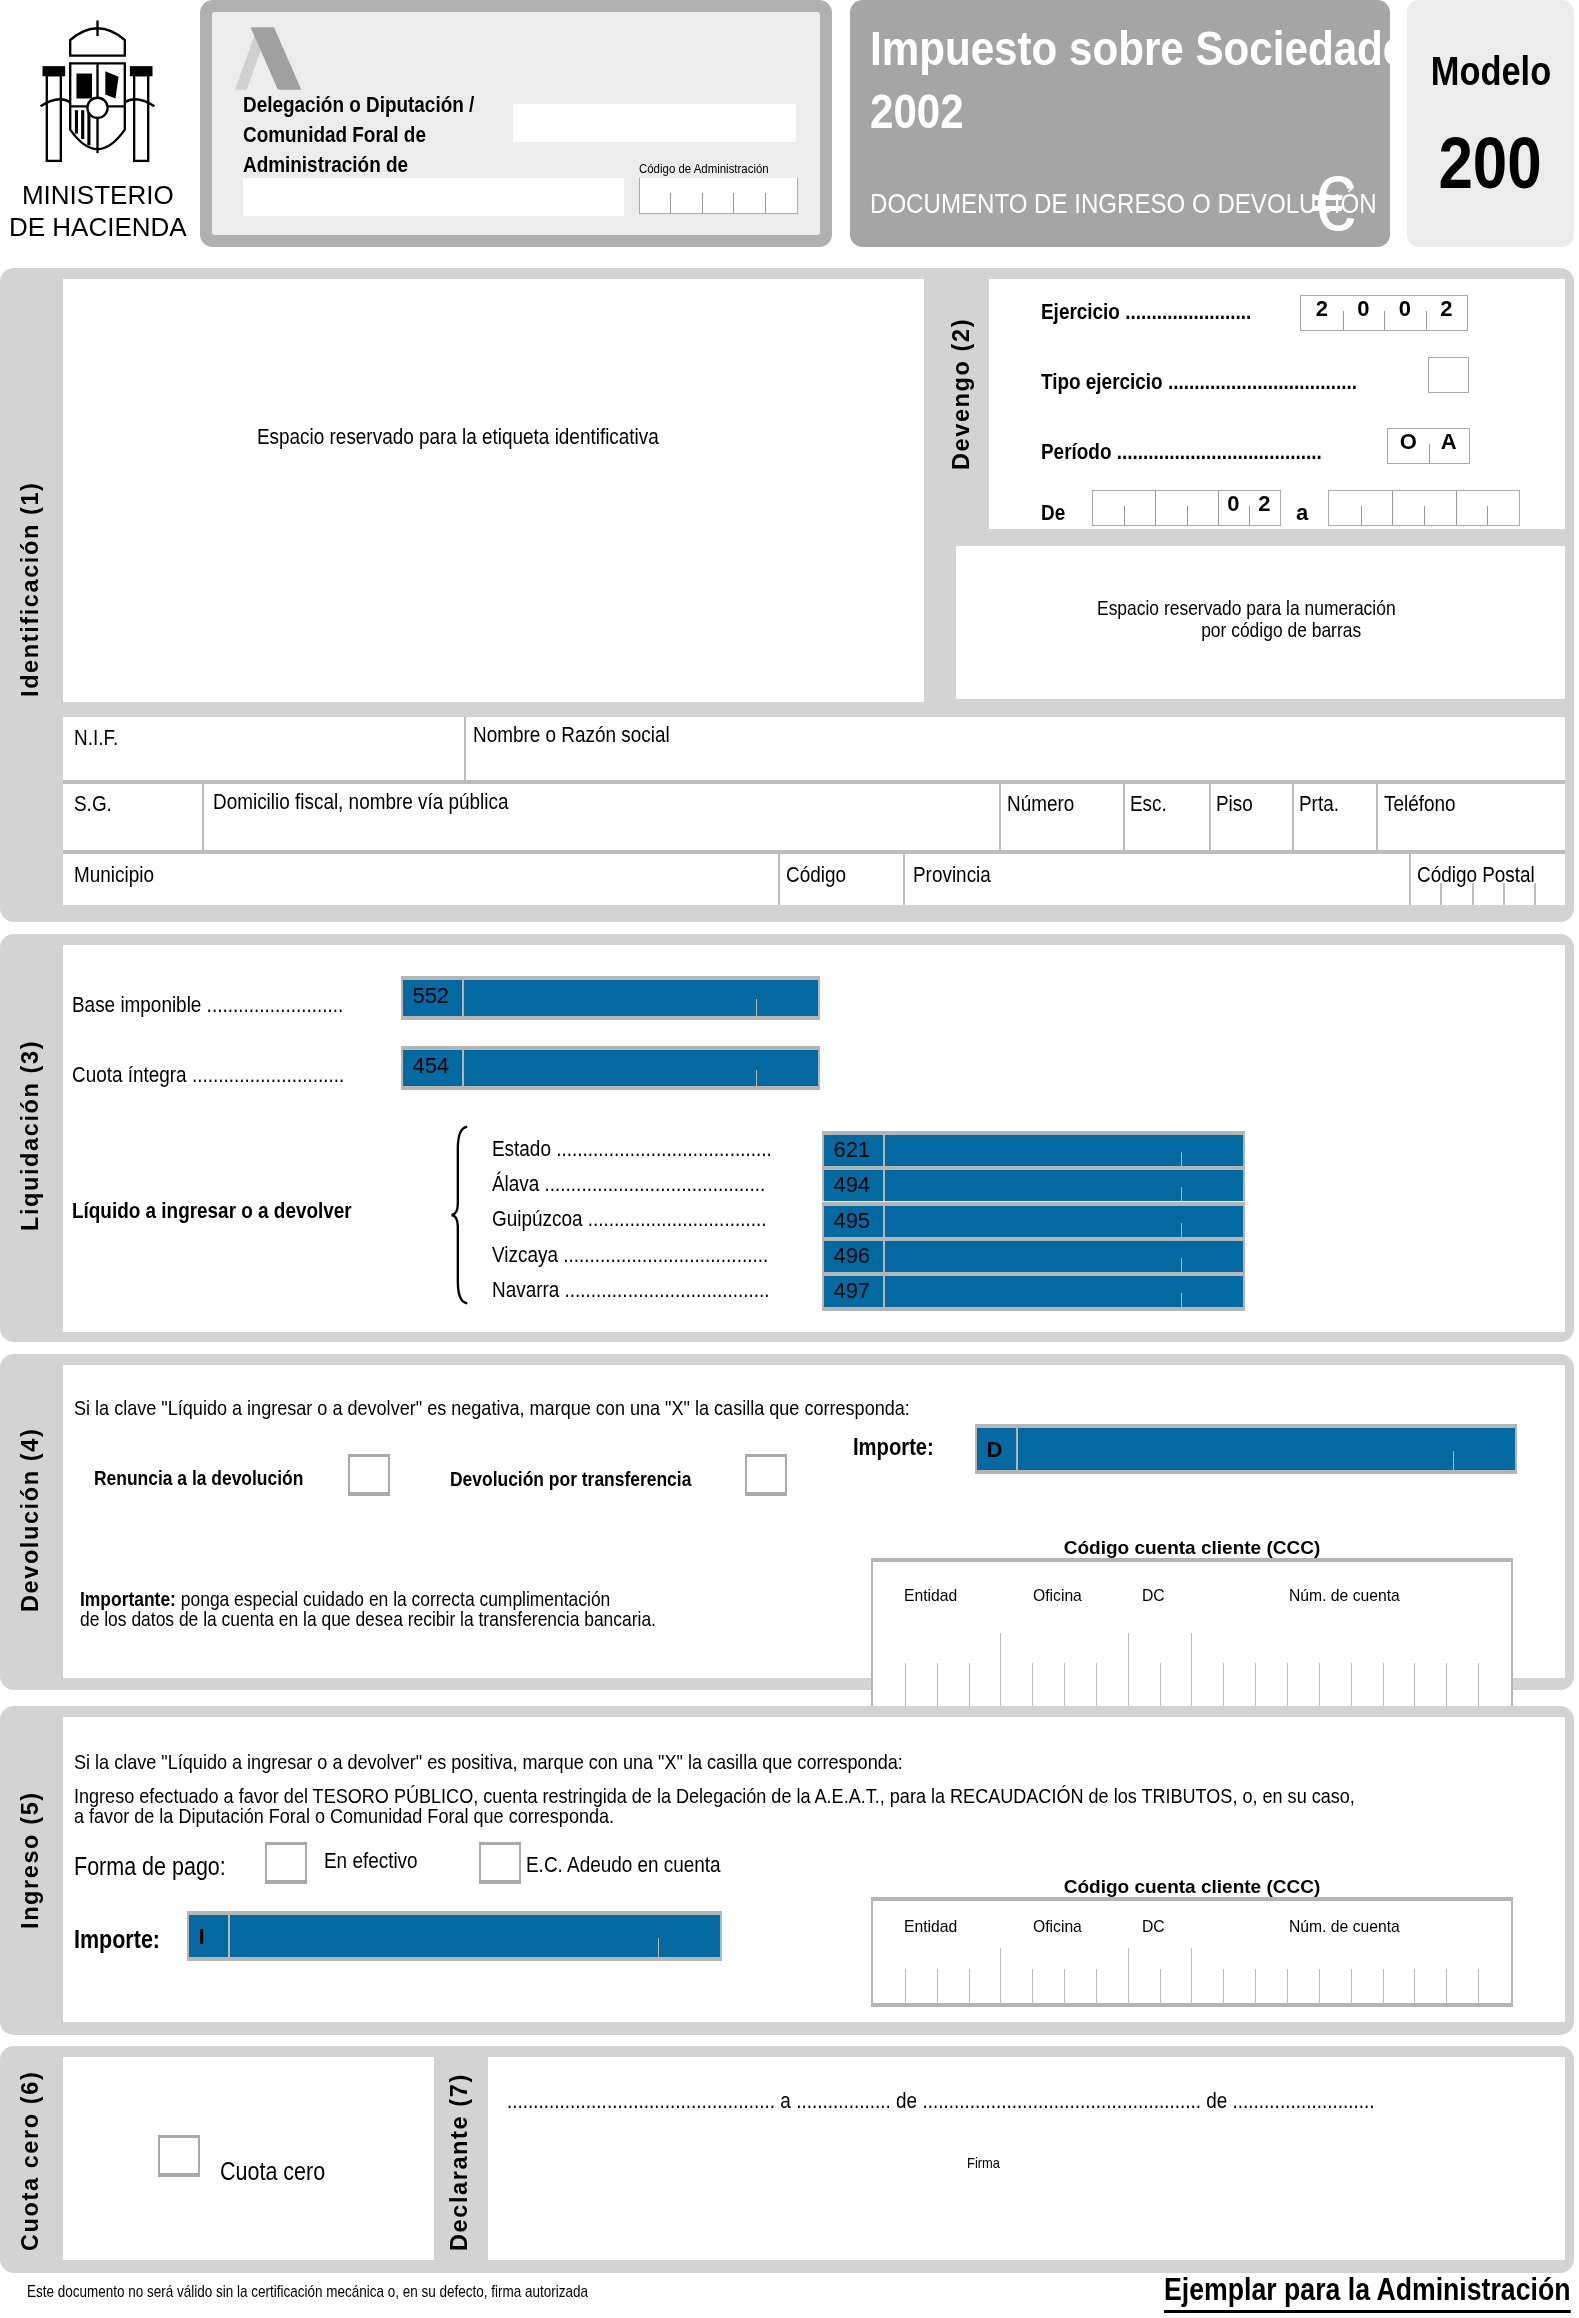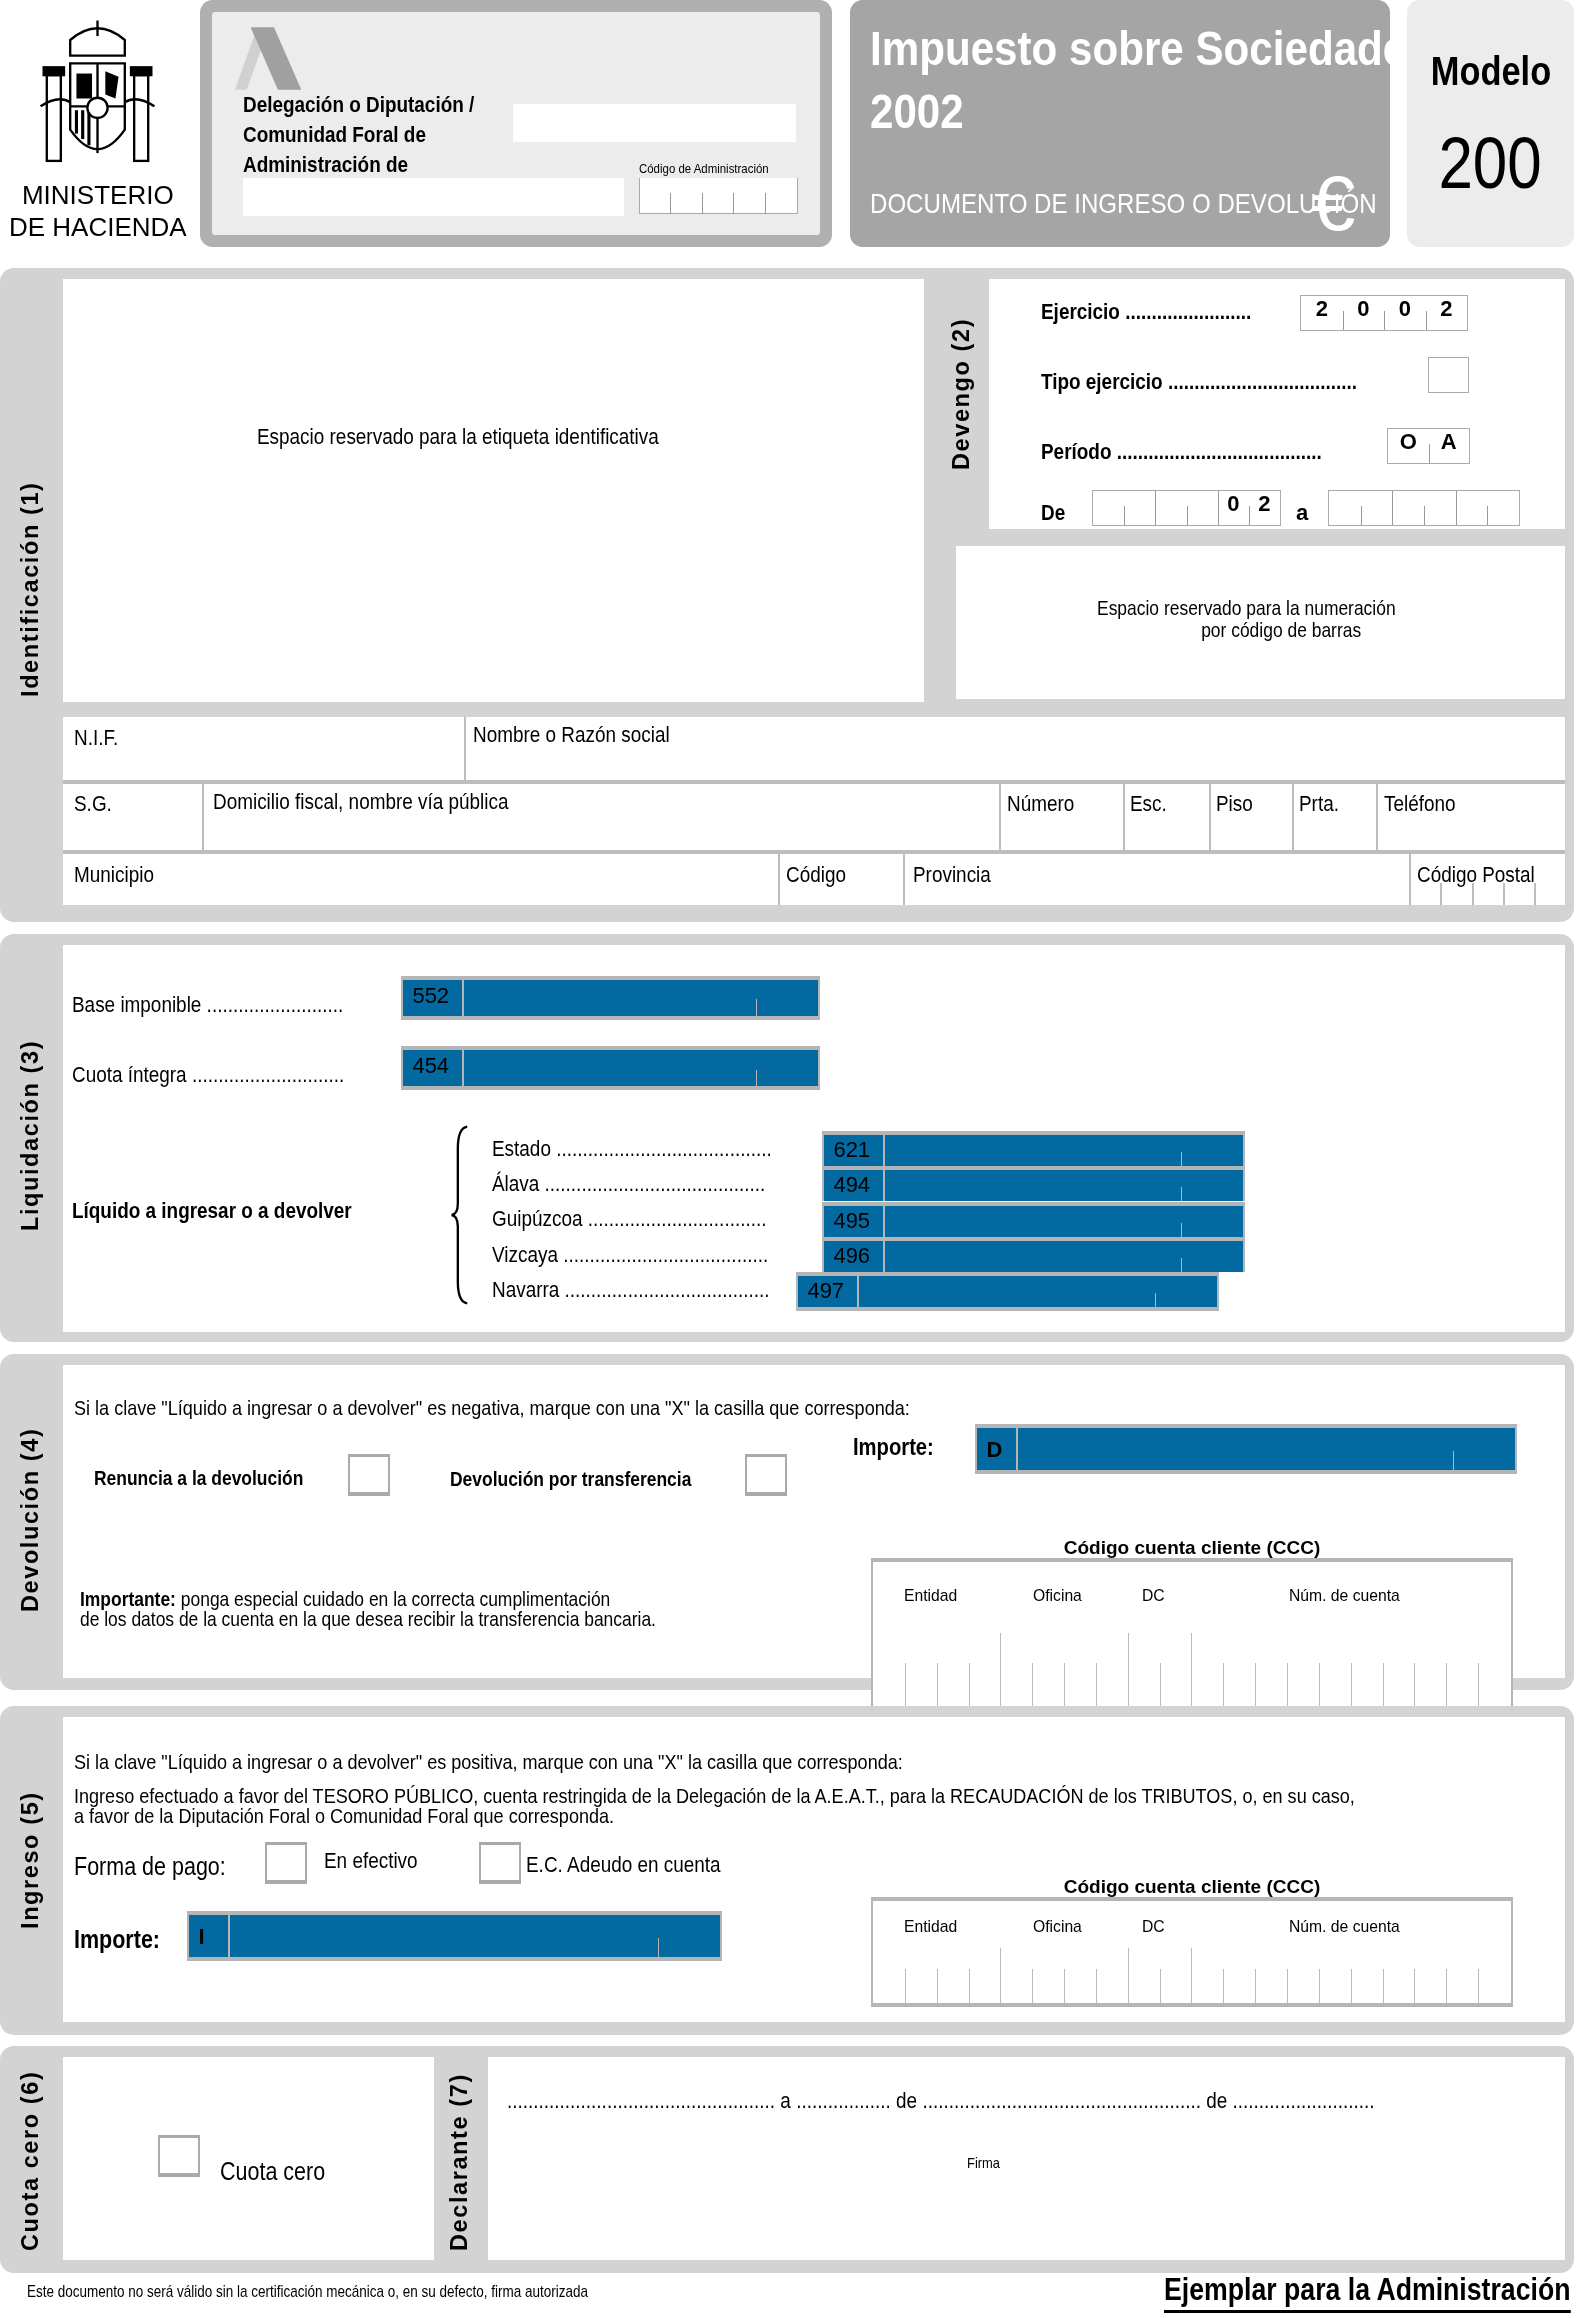--- a/index.html
+++ b/index.html
@@ -23,21 +23,21 @@
   .cod-box { position: absolute; left: 427px; top: 166px; width: 159px; height: 36px; border: 1.6px solid #aaa; border-top: none; background: #fff; display: flex; }
   .cod-box span { flex: 1; border-left: 0.8px solid #999; height: 20.3px; margin-top: 15.7px; }
   .cod-box span:first-child { border-left: none; }
 
   .title-box { left: 850px; top: 0; width: 540px; height: 247px; background: #a5a5a5; border-radius: 12.5px; color: #fff; }
   .title-box .t1 { position: absolute; left: 20.3px; top: 17px; font-size: 49px; font-weight: bold; line-height: 63px; }
   .title-box .t2 { position: absolute; left: 20.3px; top: 188px; font-size: 28px; }
   .title-box .euro { position: absolute; left: 462px; top: 164px; font-size: 78px; line-height: 78px; font-weight: normal; }
   .modelo-box { left: 1407px; top: 0; width: 167px; height: 247px; background: #ececec; border-radius: 12.5px; text-align: center; }
   .modelo-box .m1 { margin-top: 49px; font-size: 40px; font-weight: bold; }
-  .modelo-box .m2 { margin-top: 28px; font-size: 72px; font-weight: normal; }
+  .modelo-box .m2 { margin-top: 28px; font-size: 72px; font-weight: bold; }
 
   
   .section { position: absolute; left: 0; width: 1574px; background: #d3d3d3; border-radius: 14px; }
   .vlabel { position: absolute; font-size: 23.5px; font-weight: bold; letter-spacing: 1.6px; white-space: nowrap;
             transform: rotate(-90deg); transform-origin: left top; }
   .panel { position: absolute; background: #fff; }
   .lbl { position: absolute; font-size: 22px; white-space: nowrap; }
   .bold { font-weight: bold; }
   .line-h { position: absolute; height: 3.9px; background: #bdbdbd; }
   .line-v { position: absolute; width: 1.6px; background: #bdbdbd; }
@@ -260,21 +260,21 @@
           </div>
         </div>
         <div class="lbl narrow" style="left: 429px; top: 297px;">Vizcaya .......................................</div>
         <div class="amount" style="left: 759px; top: 292px; width: 423px; height: 35px; border-bottom-width: 0px;">
           <div class="code" style="padding-top:1.6px">496</div>
           <div class="val">
             <span class="tick"></span>
           </div>
         </div>
         <div class="lbl narrow" style="left: 429px; top: 332px;">Navarra .......................................</div>
-        <div class="amount" style="left: 733px; top: 327px; width: 423px; height: 39px; border-bottom-width: 4.7px;">
+        <div class="amount" style="left: 759px; top: 327px; width: 423px; height: 39px; border-bottom-width: 4.7px;">
           <div class="code" style="padding-top:1.6px">497</div>
           <div class="val">
             <span class="tick"></span>
           </div>
         </div>
       </div>
   </div>
 </div>
 
 <div class="section" style="top:1354px;height:336px;">

